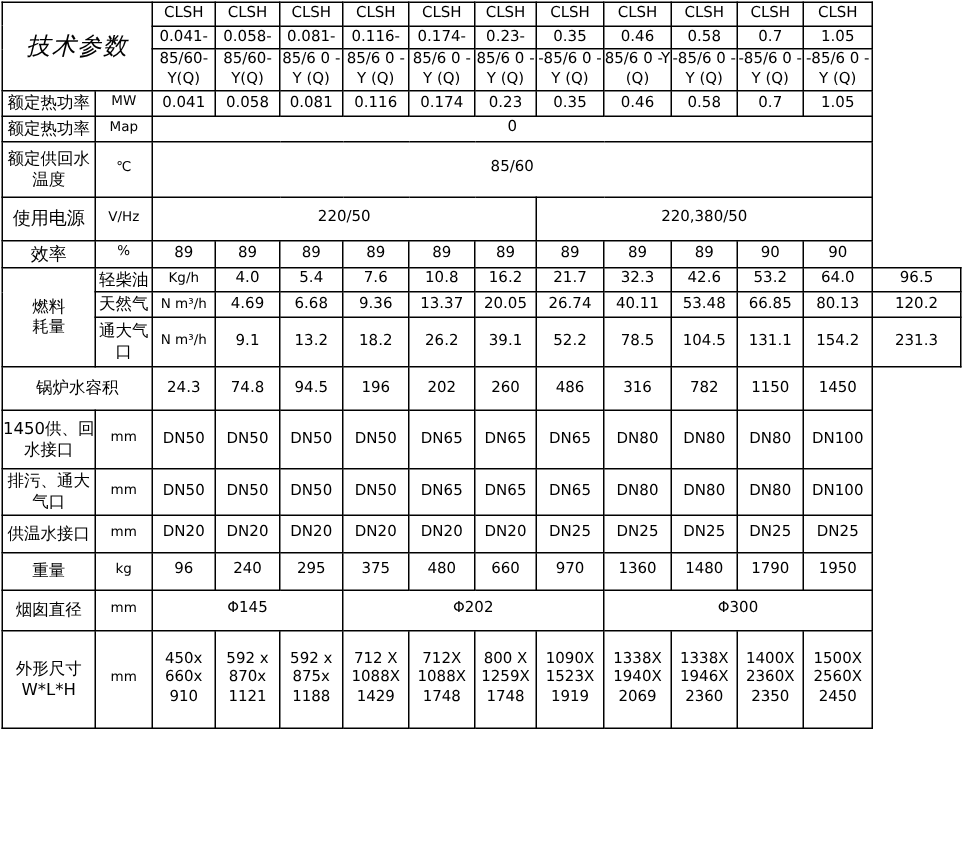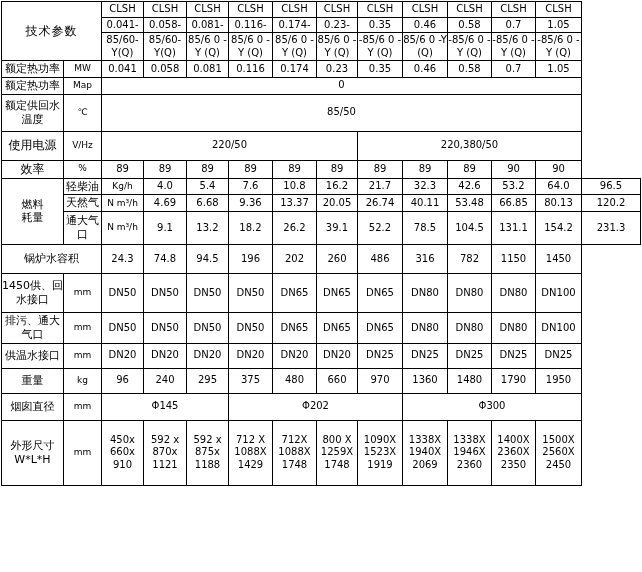--- a/index.html
+++ b/index.html
@@ -42,22 +42,23 @@
     font-size: 11px;
   }
   .rowlabel-wide {
     font-size: 12px;
   }
   .unit {
     font-size: 9px;
     margin-top: 29px;
   }
   .big-label {
-    font-size: 12px;
+    font-size: 16px;
     letter-spacing: 1px;
+    font-style: italic;
   }
   .multiline {
     white-space: pre-line;
   }
   .tall {
     line-height: 1.5;
     margin-left: 28px;
   }
 </style>
 </head>
@@ -143,21 +144,21 @@
 
     <tr>
       <td class="rowlabel">额定热功率</td>
       <td class="unit">Map</td>
       <td colspan="11">0</td>
     </tr>
 
     <tr>
       <td class="rowlabel" style="height:34px">额定供回水温度</td>
       <td class="unit">℃</td>
-      <td colspan="11">85/50</td>
+      <td colspan="11">85/60</td>
     </tr>
 
     <tr>
       <td class="rowlabel-wide" style="height:26px">使用电源</td>
       <td class="unit">V/Hz</td>
       <td colspan="6">220/50</td>
       <td colspan="5">220,380/50</td>
     </tr>
 
     <tr>

